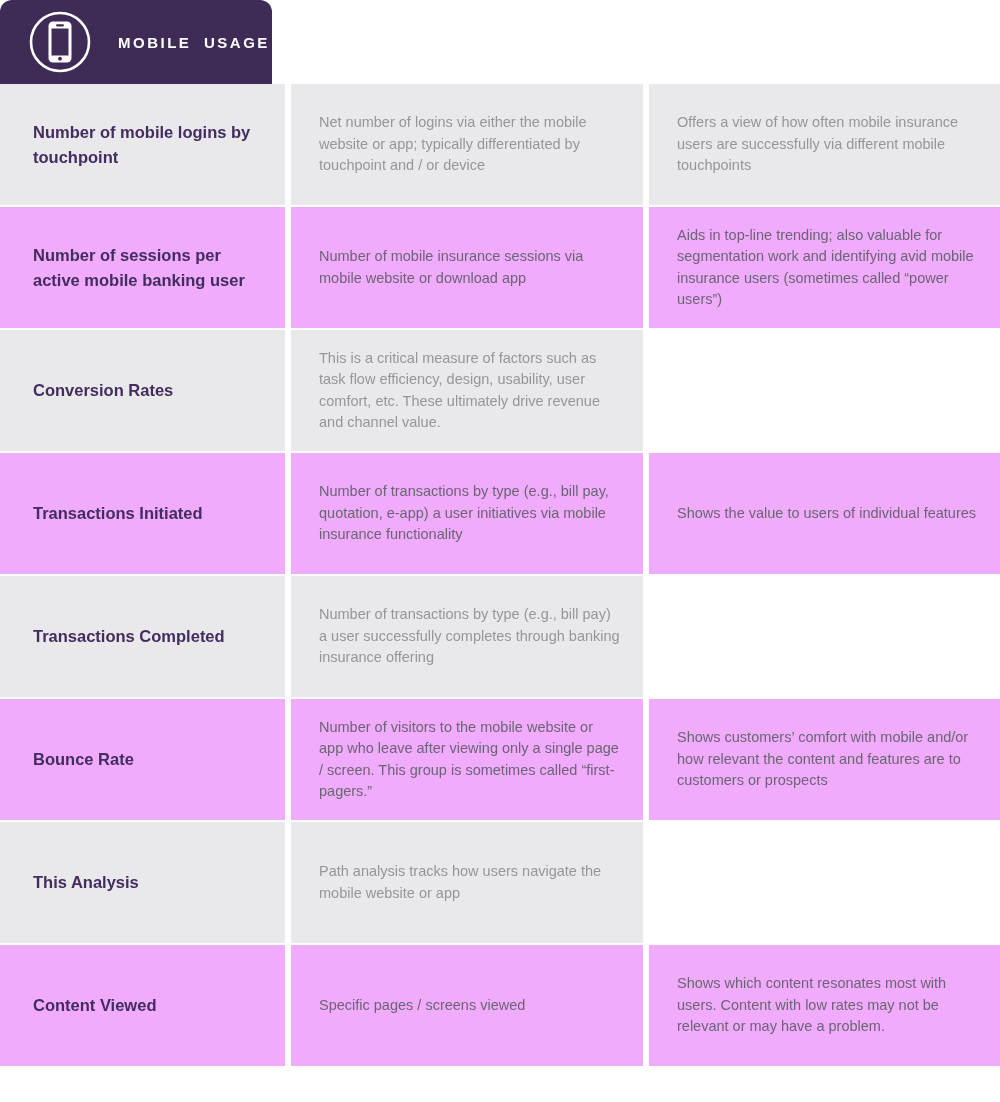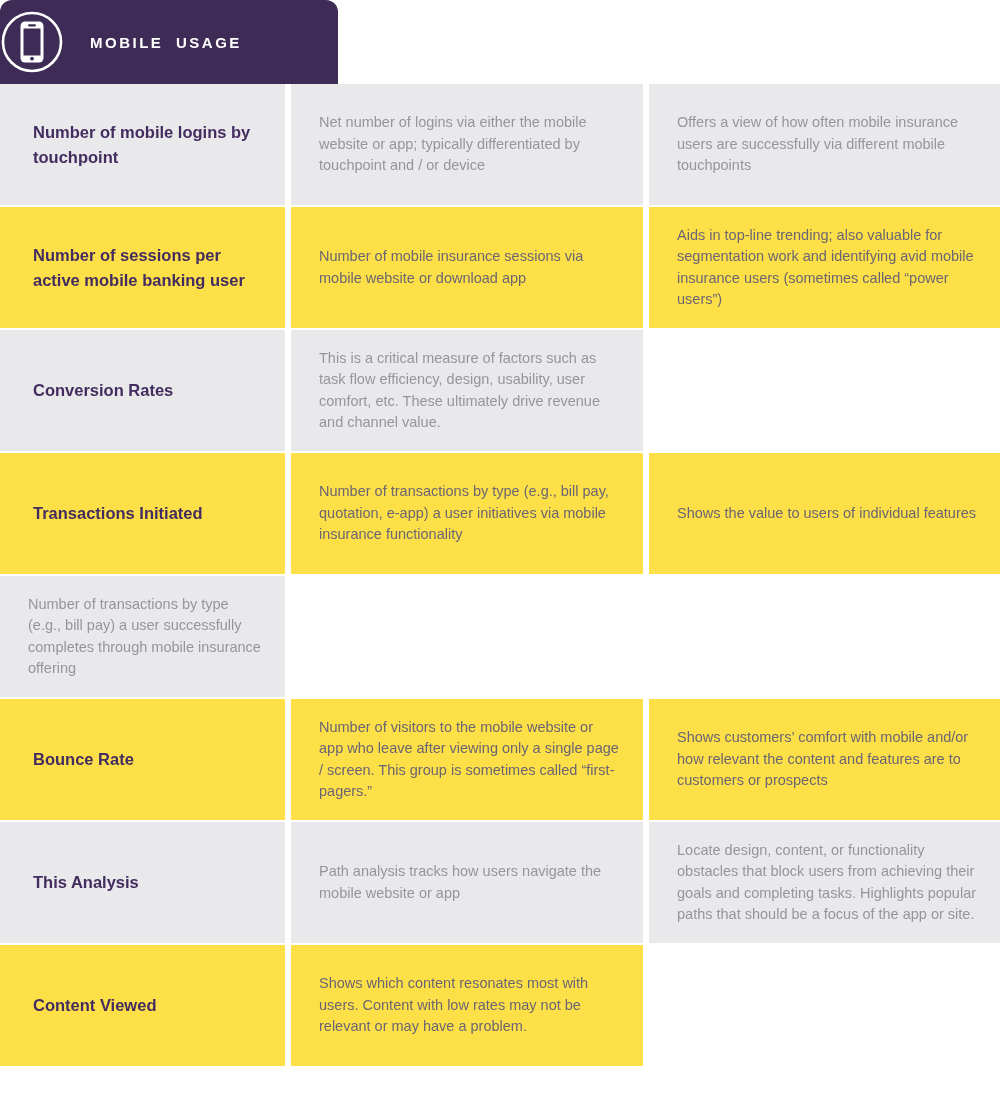--- a/index.html
+++ b/index.html
@@ -6,26 +6,27 @@
   html, body { background: #ffffff; }
   body {
     width: 1000px;
     font-family: "Liberation Sans", "DejaVu Sans", sans-serif;
     -webkit-font-smoothing: antialiased;
   }
   .page { width: 1000px; min-height: 1102px; background: #ffffff; }
 
   
   .header {
-    width: 338px;
+    width: 272px;
     height: 84px;
     background: #3e2c56;
     border-radius: 12px 12px 0 0;
     display: flex;
     align-items: center;
+    padding-left: 28px;
   }
   .header-icon-wrap {
     width: 64px; height: 64px;
     flex: 0 0 auto;
     display: flex; align-items: center; justify-content: center;
   }
   .header-title {
     color: #ffffff;
     font-size: 15px;
     font-weight: bold;
@@ -43,21 +44,21 @@
     column-gap: 6px;
     min-height: 121px;
   }
   .cell {
     display: flex;
     flex-direction: column;
     justify-content: center;
     padding: 16px 22px 16px 28px;
   }
   .row.light .cell { background: #e9e8ea; }
-  .row.purple .cell { background: #fde047; }
+  .row.purple .cell { background: #f0abfc; }
 
   .metric {
     font-size: 16.5px;
     font-weight: bold;
     color: #432c5f;
     line-height: 25px;
     padding-left: 33px;
     padding-right: 26px;
   }
   .description, .insight {
@@ -103,34 +104,35 @@
       <div class="cell insight">This is a critical measure of factors such as task flow efficiency, design, usability, user comfort, etc. These ultimately drive revenue and channel value.</div>
     </div>
 
     <div class="row purple">
       <div class="cell metric">Transactions Initiated</div>
       <div class="cell description">Number of transactions by type (e.g., bill pay, quotation, e-app) a user initiatives via mobile insurance functionality</div>
       <div class="cell insight">Shows the value to users of individual features</div>
     </div>
 
     <div class="row light">
-      <div class="cell description">Number of transactions by type (e.g., bill pay) a user successfully completes through mobile insurance offering</div>
+      <div class="cell metric">Transactions Completed</div>
+      <div class="cell description">Number of transactions by type (e.g., bill pay) a user successfully completes through banking insurance offering</div>
     </div>
 
     <div class="row purple">
       <div class="cell metric">Bounce Rate</div>
       <div class="cell description">Number of visitors to the mobile website or app who leave after viewing only a single page / screen. This group is sometimes called “first-pagers.”</div>
       <div class="cell insight">Shows customers’ comfort with mobile and/or how relevant the content and features are to customers or prospects</div>
     </div>
 
     <div class="row light">
       <div class="cell metric">This Analysis</div>
       <div class="cell description">Path analysis tracks how users navigate the mobile website or app</div>
-      <div class="cell insight">Locate design, content, or functionality obstacles that block users from achieving their goals and completing tasks. Highlights popular paths that should be a focus of the app or site.</div>
     </div>
 
     <div class="row purple">
       <div class="cell metric">Content Viewed</div>
+      <div class="cell description">Specific pages / screens viewed</div>
       <div class="cell insight">Shows which content resonates most with users. Content with low rates may not be relevant or may have a problem.</div>
     </div>
   </div>
 
 </div>
 
 </body></html>

